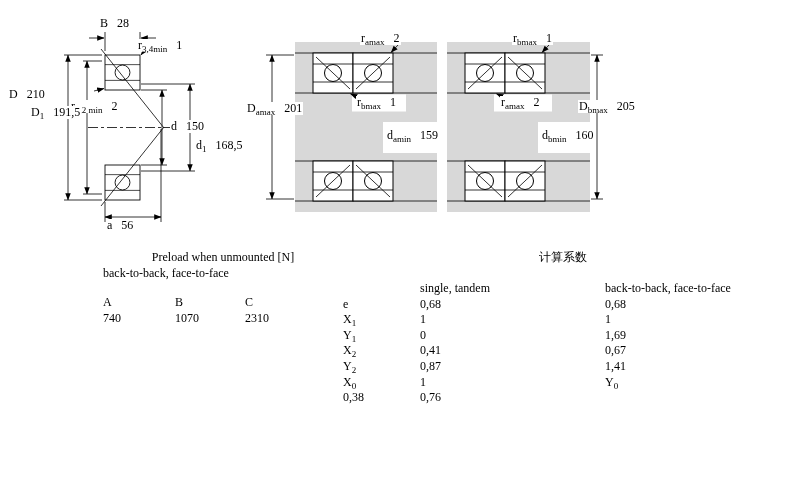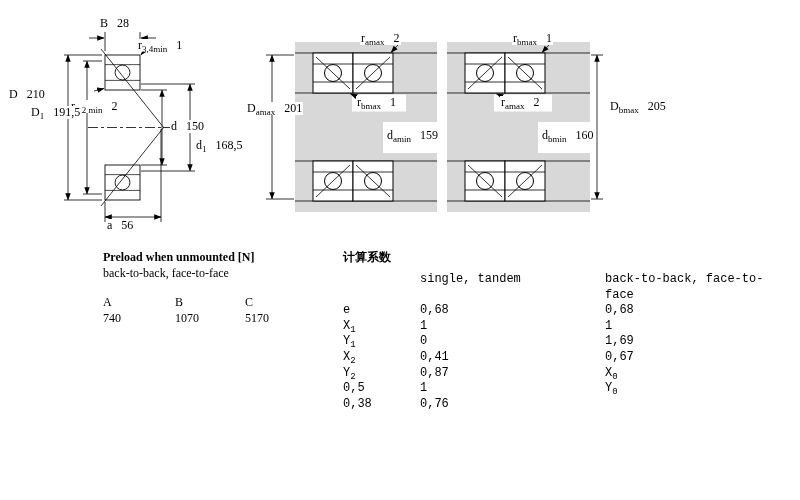--- a/index.html
+++ b/index.html
@@ -14,24 +14,24 @@
   .dash { stroke-dasharray:10 3 3 3; }
   .gray { fill:#d8d8d8; stroke:none; }
   .wbox { fill:#fff; stroke:none; }
   .dim-label {
     position:absolute; white-space:nowrap; background:#fff;
     padding:0 1px; line-height:13px;
   }
   .dim-label .val { margin-left:9px; }
   sub { font-size:9px; line-height:0; }
   .section { position:absolute; }
-  .sec-title { font-weight:bold; line-height:16px; }
+  .sec-title { font-weight:normal; line-height:16px;text-align:center; }
   .sec-sub { line-height:16px; }
   .preload-grid { display:grid; grid-template-columns:72px 70px 70px; margin-top:13px; line-height:16px; }
-  .factors-grid { display:grid; grid-template-columns:77px 185px auto; margin-top:7px; line-height:15.6px;font-family:Liberation Mono, monospace; }
+  .factors-grid { display:grid; grid-template-columns:77px 185px auto; margin-top:16px; line-height:15.6px; }
 </style>
 </head>
 <body>
 
 <div class="page">
 
   <svg width="800" height="500" viewBox="0 0 800 500">
     <defs>
       <marker id="ah" viewBox="0 0 10 10" refX="9.5" refY="5" markerWidth="9" markerHeight="9" orient="auto-start-reverse">
         <path d="M0,1.2 L10,5 L0,8.8 z" fill="#000"></path>
@@ -137,33 +137,33 @@
   <div class="dim-label" style="left:195px;top:139px"><span>d</span><sub>1</sub><span class="val">168,5</span></div>
   <div class="dim-label" style="left:106px;top:219px"><span>a</span><sub></sub><span class="val">56</span></div>
 
   <div class="dim-label" style="left:360px;top:32px"><span>r</span><sub>amax</sub><span class="val">2</span></div>
   <div class="dim-label" style="left:246px;top:102px"><span>D</span><sub>amax</sub><span class="val">201</span></div>
   <div class="dim-label" style="left:356px;top:96px"><span>r</span><sub>bmax</sub><span class="val">1</span></div>
   <div class="dim-label" style="left:386px;top:129px"><span>d</span><sub>amin</sub><span class="val">159</span></div>
 
   <div class="dim-label" style="left:512px;top:32px"><span>r</span><sub>bmax</sub><span class="val">1</span></div>
   <div class="dim-label" style="left:500px;top:96px"><span>r</span><sub>amax</sub><span class="val">2</span></div>
-  <div class="dim-label" style="left:609px;top:100px"><span>D</span><sub>bmax</sub><span class="val">205</span></div>
+  <div class="dim-label" style="left:578px;top:100px"><span>D</span><sub>bmax</sub><span class="val">205</span></div>
   <div class="dim-label" style="left:541px;top:129px"><span>d</span><sub>bmin</sub><span class="val">160</span></div>
 
   <div class="section" style="left:103px;top:249px;width:240px">
     <div class="sec-title">Preload when unmounted [N]</div>
     <div class="sec-sub">back-to-back, face-to-face</div>
     <div class="preload-grid">
       <span>A</span>
       <span>B</span>
       <span>C</span>
       <span>740</span>
       <span>1070</span>
-      <span>5170</span>
+      <span>2310</span>
     </div>
   </div>
 
   <div class="section" style="left:343px;top:249px;width:440px">
     <div class="sec-title">计算系数</div>
     <div class="factors-grid">
       <span></span>
       <span>single, tandem</span>
       <span>back-to-back, face-to-face</span>
 
@@ -178,23 +178,23 @@
       <span><span>Y</span><sub>1</sub></span>
       <span>0</span>
       <span>1,69</span>
 
       <span><span>X</span><sub>2</sub></span>
       <span>0,41</span>
       <span>0,67</span>
 
       <span><span>Y</span><sub>2</sub></span>
       <span>0,87</span>
+      <span>1,41</span>
 
       <span><span>X</span><sub>0</sub></span>
-      <span>0,5</span>
       <span>1</span>
 
       <span><span>Y</span><sub>0</sub></span>
       <span>0,38</span>
       <span>0,76</span>
     </div>
   </div>
 
 </div>
 

